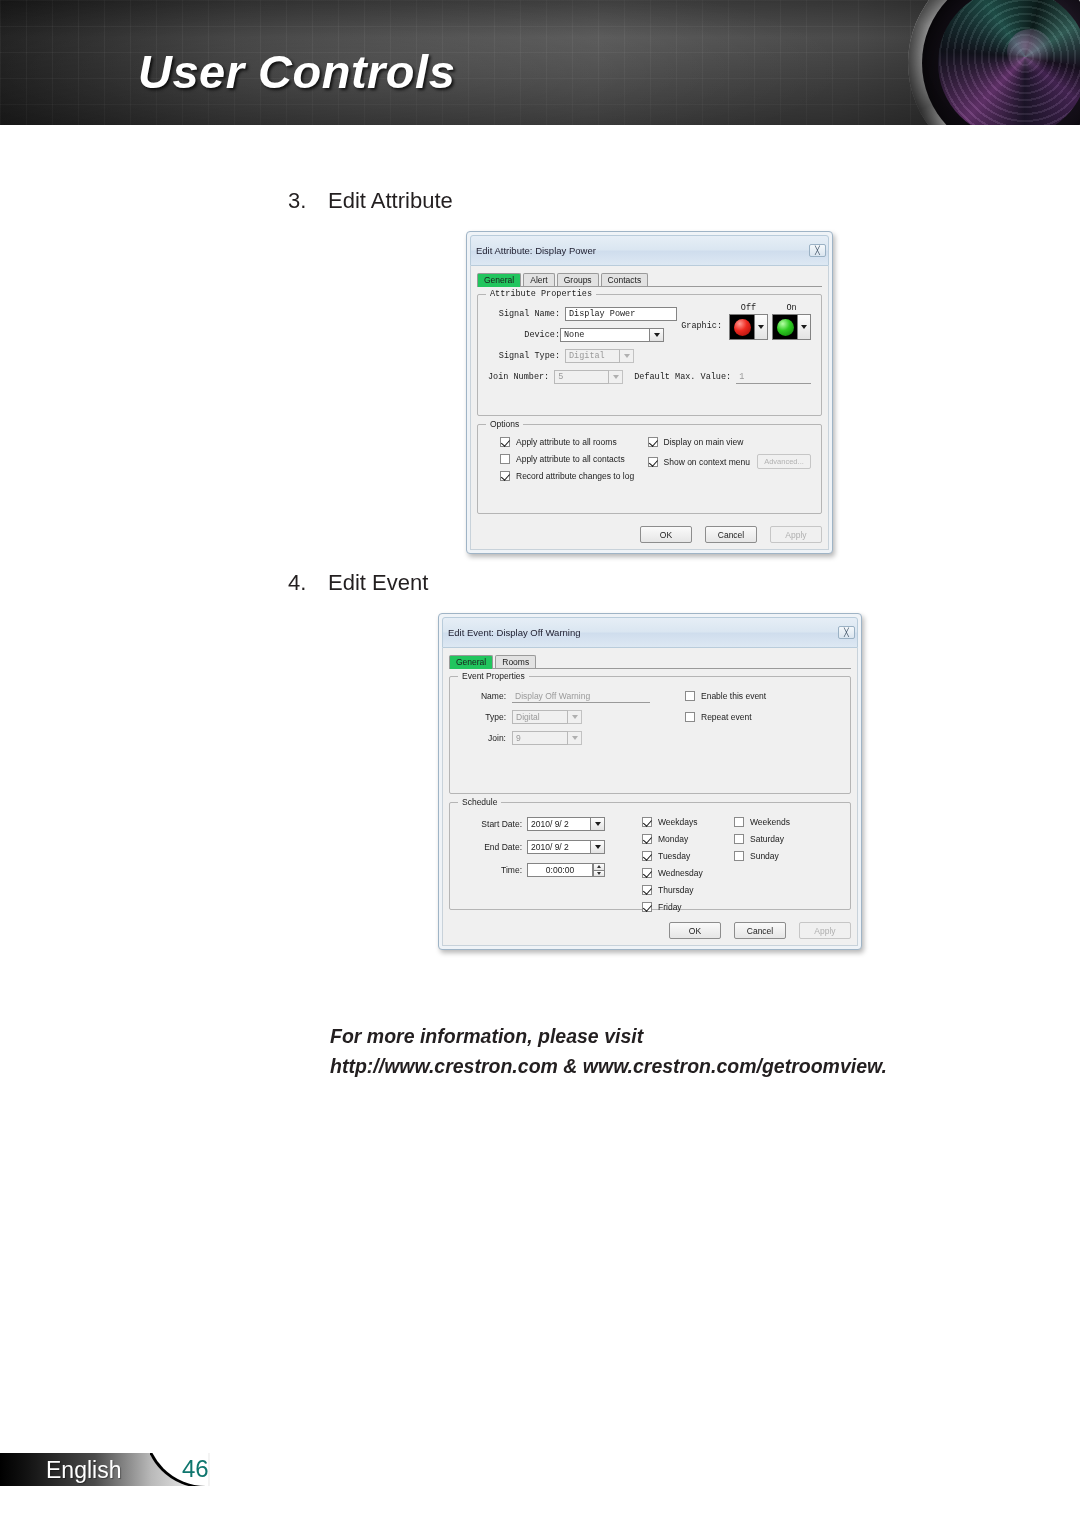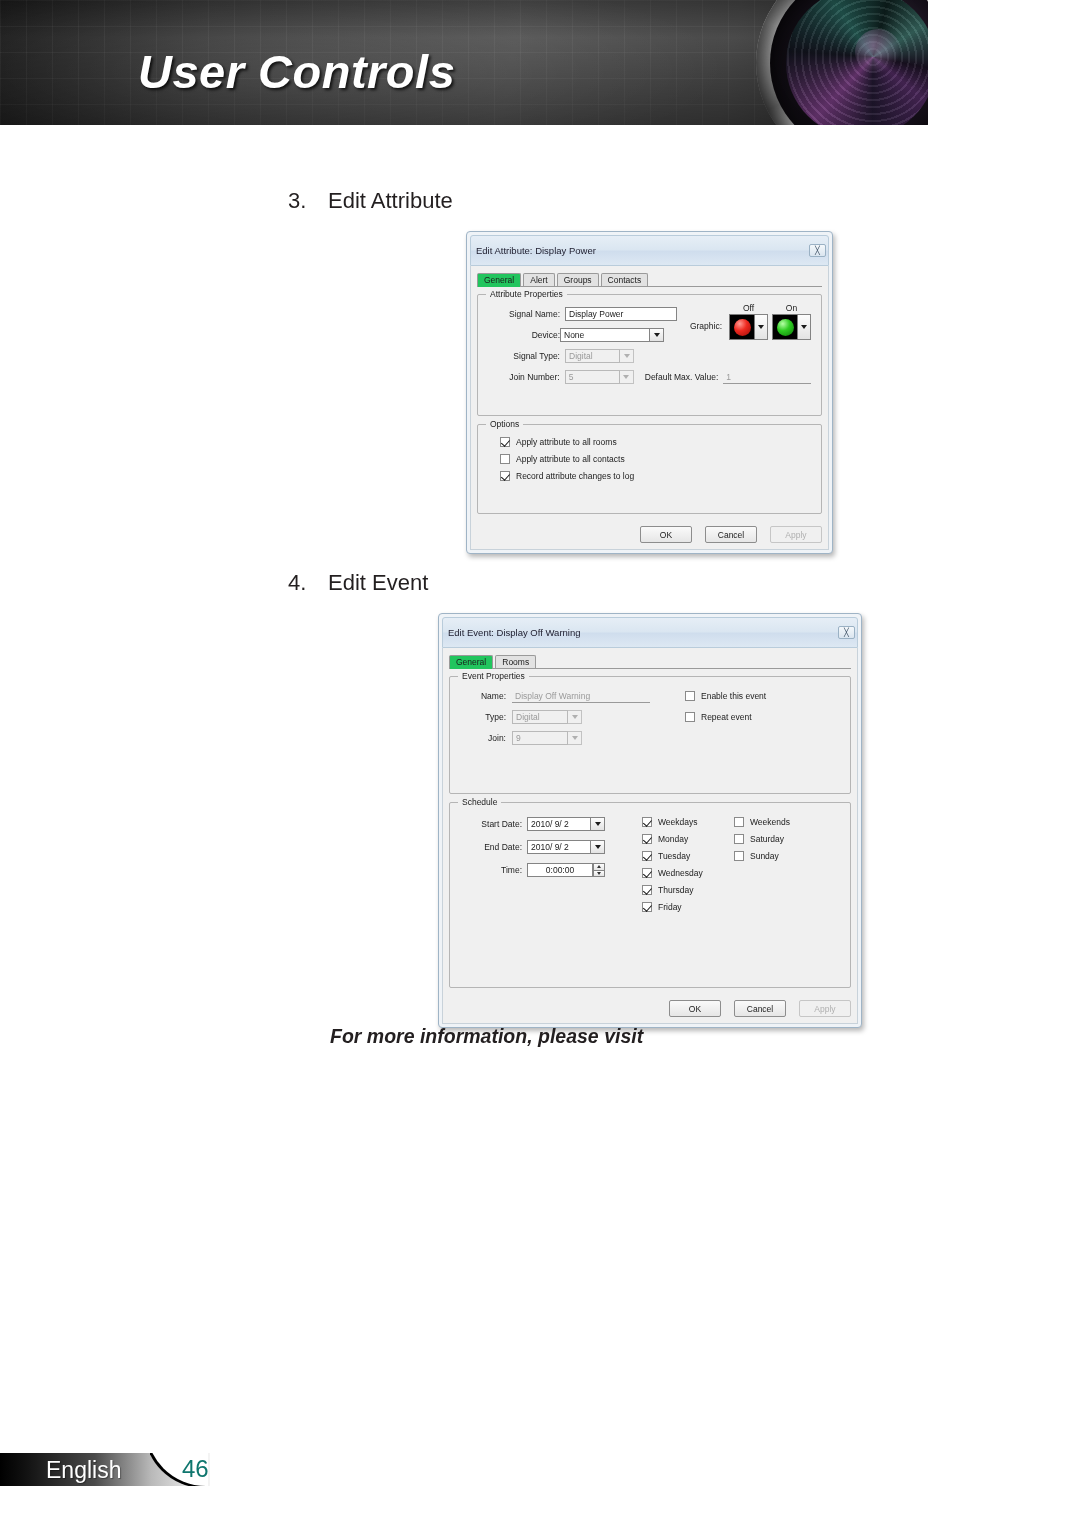--- a/index.html
+++ b/index.html
@@ -6,21 +6,21 @@
   html, body { margin:0; padding:0; }
   body {
     width:1080px; height:1532px; position:relative; overflow:hidden;
     background:#ffffff;
     font-family:"Liberation Sans", sans-serif;
     -webkit-font-smoothing:antialiased;
   }
 
   
   .page-header{
-    position:absolute; left:0; top:0; width:928px; height:125px;
+    position:absolute; left:0; top:0; width:1080px; height:125px;
     background:linear-gradient(100deg,#1d1d1d 0%,#3a3a3a 22%,#555555 55%,#4a4a4a 78%,#2a2a2a 100%);
     overflow:hidden;
   }
   .header-grid{
     position:absolute; inset:0;
     background-image:
       repeating-linear-gradient(to right, rgba(255,255,255,.055) 0 1px, transparent 1px 26px),
       repeating-linear-gradient(to bottom, rgba(255,255,255,.055) 0 1px, transparent 1px 26px);
     opacity:.85;
   }
@@ -262,21 +262,21 @@
 
     <div class="dlg-body">
 
       <div class="tabstrip">
         <div class="tab active">General</div>
         <div class="tab">Alert</div>
         <div class="tab">Groups</div>
         <div class="tab">Contacts</div>
       </div>
 
-      <div class="group" style="height:122px;">
+      <div class="group" style="height:122px;font-family:Liberation Mono, monospace;">
         <div class="legend">Attribute Properties</div>
         <div class="group-inner" style="position:relative;">
 
           <div class="row">
             <div class="lbl" style="width:72px; margin-right:5px;">Signal Name:</div>
             <div class="fld" style="width:112px;">Display Power</div>
           </div>
 
           <div class="row">
             <div class="lbl" style="width:72px; ">Device:</div>
@@ -349,20 +349,31 @@
             </div>
             <div class="cbrow">
               <span class="cb"></span>
               <span class="cbtxt">Apply attribute to all contacts</span>
             </div>
             <div class="cbrow" style="margin-bottom:0;">
               <span class="cb checked"></span>
               <span class="cbtxt">Record attribute changes to log</span>
             </div>
           </div>
+          <div>
+            <div class="cbrow">
+              <span class="cb checked"></span>
+              <span class="cbtxt">Display on main view</span>
+            </div>
+            <div class="cbrow" style="margin-bottom:0;">
+              <span class="cb checked"></span>
+              <span class="cbtxt">Show on context menu</span>
+              <span class="advanced">Advanced...</span>
+            </div>
+          </div>
         </div>
       </div>
 
       <div class="btnbar">
         <div class="btn">OK</div>
         <div class="btn">Cancel</div>
         <div class="btn disabled">Apply</div>
       </div>
 
     </div>
@@ -420,21 +431,21 @@
               <span class="cbtxt">Enable this event</span>
             </div>
             <div class="cbrow">
               <span class="cb"></span>
               <span class="cbtxt">Repeat event</span>
             </div>
           </div>
         </div>
       </div>
 
-      <div class="group" style="height:186px;">
+      <div class="group" style="height:108px;">
         <div class="legend">Schedule</div>
         <div class="group-inner" style="display:flex; padding-top:14px;">
 
           <div style="width:170px;">
             <div class="row" style="margin-bottom:9px;">
               <div class="lbl" style="width:62px; margin-right:5px;">Start Date:</div>
               <div class="combo">
                 <div class="fld" style="width:64px;">2010/ 9/ 2</div>
                 <div class="arrow">
                     <i class="caret"></i>
@@ -515,20 +526,21 @@
         <div class="btn">OK</div>
         <div class="btn">Cancel</div>
         <div class="btn disabled">Apply</div>
       </div>
 
     </div>
   </div>
 
   <div class="footnote">
     <div>For more information, please visit</div>
+    <div>http://www.crestron.com &amp; www.crestron.com/getroomview.</div>
   </div>
 
 </div>
 
 <div class="footer">
   <div class="footer-bar"></div>
   <div class="footer-curve"></div>
   <div class="footer-lang">English</div>
   <div class="footer-page">46</div>
 </div>

